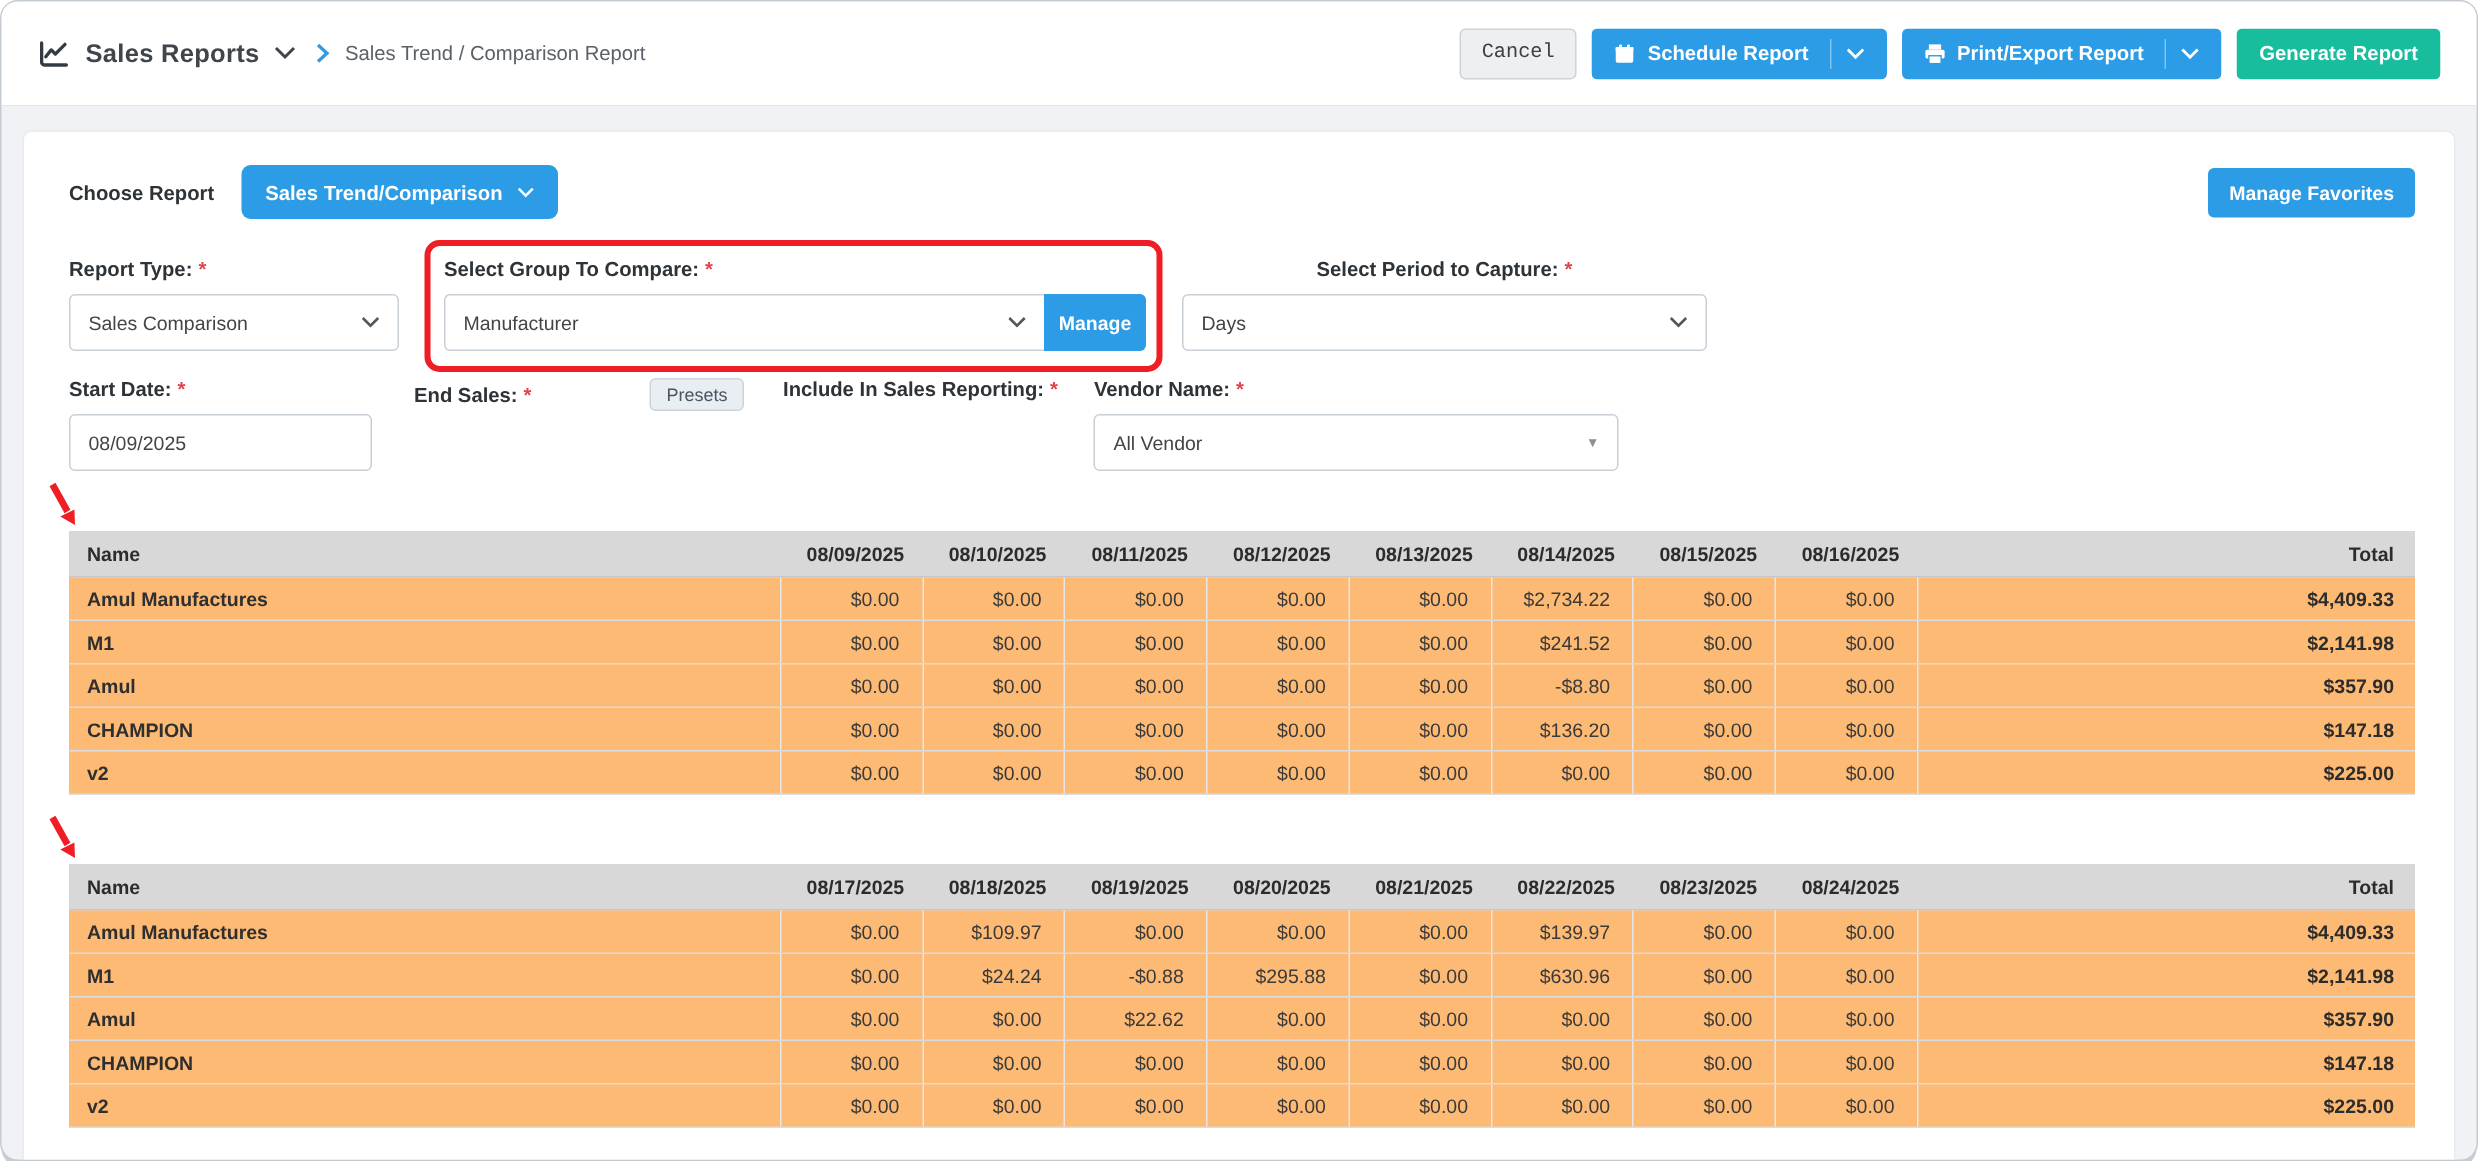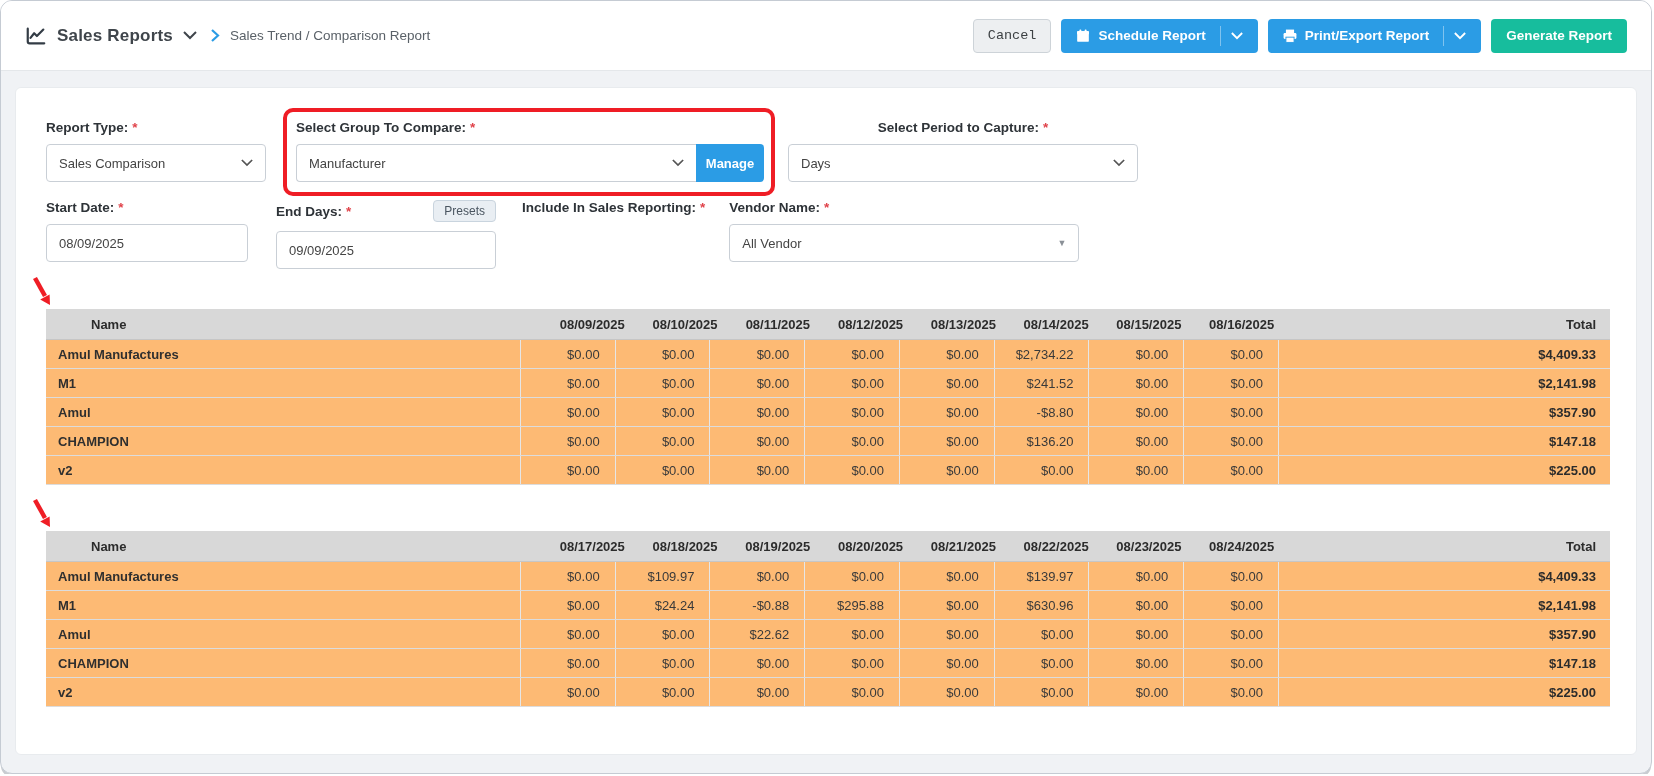--- a/index.html
+++ b/index.html
@@ -27,21 +27,21 @@
   
   .card{background:#fff; margin:16px 14px 14px; border:1px solid #e8ebee; border-radius:6px;
         padding:22px 26px 26px 30px; position:relative; min-height:668px;}
   .report-row{display:flex; align-items:center;}
   .choose-label{font-size:13.5px; font-weight:700; color:var(--label); margin-right:18px;}
   .pill{height:36px; border-radius:6px; padding:0 16px; display:inline-flex; align-items:center; gap:10px;
         background:var(--blue); color:#fff; font-size:13.5px; font-weight:700; cursor:pointer;}
   .mf-btn{margin-left:auto; height:33px; border-radius:4px; padding:0 14px; background:var(--blue); color:#fff;
           font-size:13px; font-weight:700; display:inline-flex; align-items:center; cursor:pointer;}
   
-  .filters-row{display:flex; align-items:flex-start; margin-top:10px;}
+  .filters-row{display:flex; align-items:flex-start; margin-top:26px;}
   .field{display:flex; flex-direction:column;}
   .field-label{font-size:13.5px; font-weight:700; color:var(--label); margin-bottom:9px; display:flex; align-items:center; gap:4px;}
   .req{color:#e0434a; font-weight:700;}
   .control{height:38px; border:1px solid var(--border); border-radius:4px; background:#fff; display:flex;
            align-items:center; padding:0 12px; font-size:13px; color:#444; cursor:pointer;}
   .control .val{flex:1; overflow:hidden; white-space:nowrap;}
   input.control{cursor:text; width:100%;}
   .w220{width:220px;} .w350{width:350px;} .w355{width:355px;} .w400{width:400px;}
   .compare-wrap{position:relative; margin-left:30px;}
   .red-box{position:absolute; left:-13px; top:-12px; right:-11px; bottom:-14px; border:4px solid var(--red);
@@ -53,21 +53,21 @@
   .label-row{display:flex; align-items:center; justify-content:space-between; margin-bottom:9px; width:220px;}
   .label-row .field-label{margin-bottom:0;}
   .presets-btn{font-size:12px; color:#4a5560; background:#e9eef3; border:1px solid #c9d4de; border-radius:4px;
                padding:3px 10px; cursor:pointer;}
   .caret{color:#8a9097; font-size:9px; margin-left:8px;}
   
   .table-wrap{position:relative; margin-top:46px;}
   .table-wrap.first{margin-top:40px;}
   .ann-arrow{position:absolute; left:-16px; top:-34px; pointer-events:none;}
   .t-row{display:flex; border-bottom:1px solid #dcdcdc; background:#fdba74;}
-  .t-head{background:#d8d8d8; border-bottom:1px solid #c6c6c6;padding-left:33px;}
+  .t-head{background:#d8d8d8; border-bottom:1px solid #c6c6c6;}
   .t-cell{height:28px; display:flex; align-items:center; font-size:13px; color:#3a3a3a; padding:0 12px; overflow:hidden;}
   .t-head .t-cell{height:30px; font-weight:700; color:#2c2c2c;}
   .c-name{flex:0 0 30.3%; font-weight:700; color:#2f2f2f;}
   .c-val{flex:0 0 6.06%; justify-content:flex-end; padding-right:15px; border-left:1px solid #e6e6e6;}
   .c-total{flex:1; justify-content:flex-end; font-weight:700; color:#2c2c2c; border-left:1px solid #e6e6e6; padding-right:14px;}
   .t-head .c-val{justify-content:center; border-left:none; padding-right:6px;}
   .t-head .c-total{border-left:none;}
   svg{display:block;}
 </style>
 </head>
@@ -132,20 +132,32 @@
               <polyline points="1,1 7,7 13,1"></polyline>
             </svg>
         </span>
       </button>
       <button class="btn btn-teal">Generate Report</button>
     </div>
   </div>
 
   <div class="card">
 
+    <div class="report-row">
+      <span class="choose-label">Choose Report</span>
+      <span class="pill">
+        <span>Sales Trend/Comparison</span>
+        <span>
+          <svg width="11" height="7" viewBox="0 0 14 9" fill="none" stroke="#fff" stroke-width="2.2">
+              <polyline points="1,1 7,7 13,1"></polyline>
+            </svg>
+        </span>
+      </span>
+      <span class="mf-btn">Manage Favorites</span>
+    </div>
 
     <div class="filters-row">
       <div class="field">
         <span class="field-label">
           <span>Report Type:</span>
           <span class="req">*</span>
         </span>
         <div class="control w220">
           <span class="val">Sales Comparison</span>
           <span>
@@ -196,26 +208,25 @@
         <span class="field-label">
           <span>Start Date:</span>
           <span class="req">*</span>
         </span>
         <input class="control w220" value="08/09/2025" style="">
       </div>
 
       <div class="field" style="margin-left:28px;">
         <div class="label-row">
           <span class="field-label">
-            <span>End Days:</span>
+            <span>End Sales:</span>
             <span class="req">*</span>
           </span>
           <span class="presets-btn">Presets</span>
         </div>
-        <input class="control w220" value="09/09/2025" style="">
       </div>
 
       <div class="field" style="margin-left:26px;">
         <span class="field-label">
           <span>Include In Sales Reporting:</span>
           <span class="req">*</span>
         </span>
       </div>
 
       <div class="field" style="margin-left:24px;">

